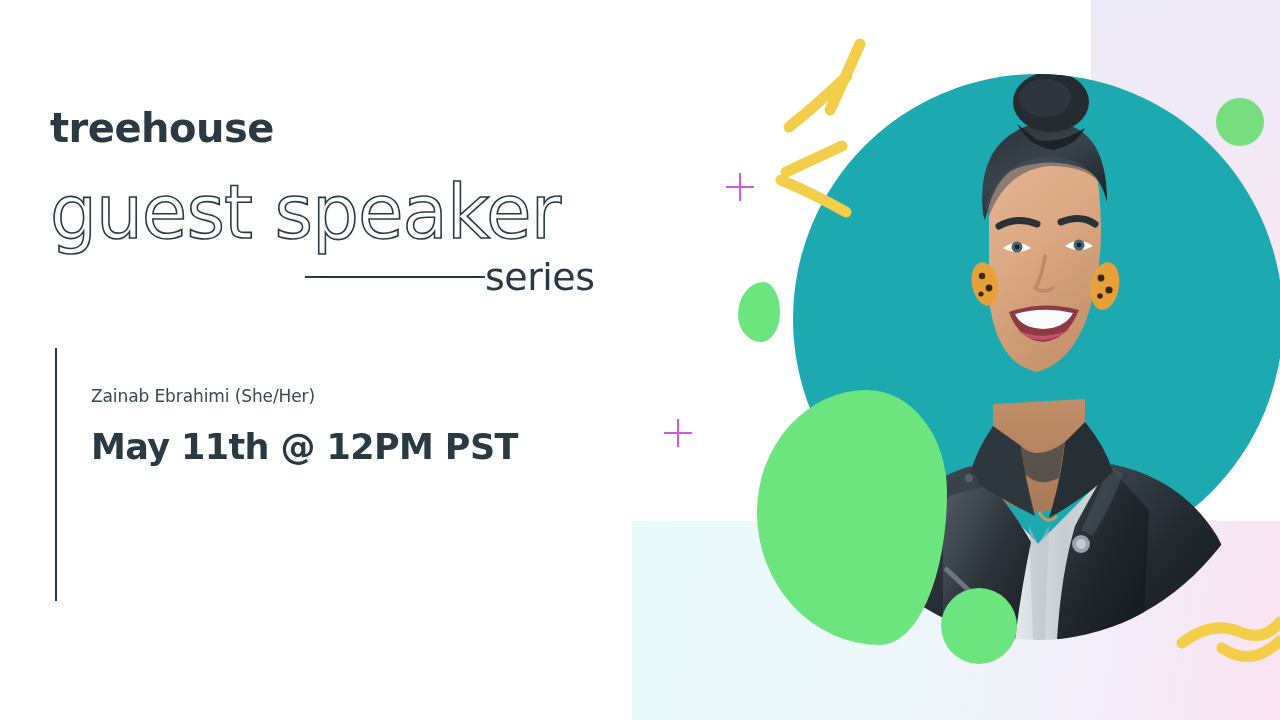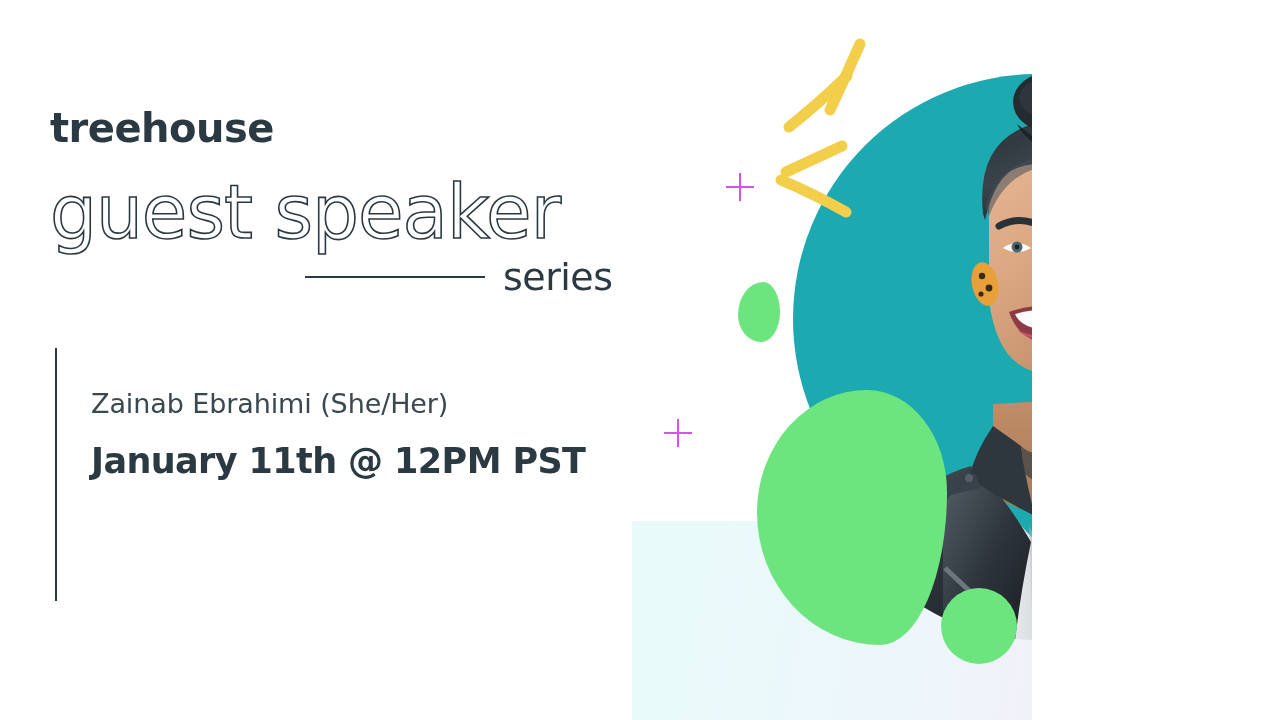--- a/index.html
+++ b/index.html
@@ -5,21 +5,21 @@
   html, body {
     margin: 0;
     padding: 0;
     background: #ffffff;
   }
   body {
     font-family: "DejaVu Sans", sans-serif;
   }
   .poster {
     position: relative;
-    width: 1032px;
+    width: 1280px;
     height: 720px;
     overflow: hidden;
     background: #ffffff;
   }
 
   
   .panel-topright {
     position: absolute;
     left: 1091px;
     top: 0;
@@ -155,21 +155,20 @@
     height: 105px;
   }
   .series-row {
     position: absolute;
     left: 305px;
     top: 253px;
     width: 340px;
     height: 48px;
     display: flex;
     align-items: center;
-    gap: 18px;
   }
   .series-rule {
     flex: 0 0 180px;
     height: 2px;
     background: #2B3A42;
   }
   .series-word {
     font-family: "DejaVu Sans", sans-serif;
     font-size: 38px;
     font-weight: normal;
@@ -197,21 +196,21 @@
     font-family: "DejaVu Sans", sans-serif;
     font-size: 28px;
     font-weight: bold;
     color: #2B3A42;
     line-height: 1.38;
     letter-spacing: -0.2px;
     margin: 0;
   }
   .speaker-line {
     font-family: "DejaVu Sans", sans-serif;
-    font-size: 27px;
+    font-size: 17px;
     font-weight: normal;
     color: #3A4850;
     line-height: 1.45;
     margin: 0;
     letter-spacing: -0.1px;
   }
   .speaker-name { margin-top: 16px; }
   .datetime {
     font-family: "DejaVu Sans", sans-serif;
     font-size: 35px;
@@ -372,16 +371,16 @@
 
   <div class="series-row">
     <div class="series-rule"></div>
     <div class="series-word">series</div>
   </div>
 
   <div class="rule-vertical"></div>
 
   <div class="info-block">
     <p class="speaker-line speaker-name">Zainab Ebrahimi (She/Her)</p>
-    <p class="datetime">January 11th @ 12PM PST</p>
+    <p class="datetime">May 11th @ 12PM PST</p>
   </div>
 
 </div>
 
 </body></html>

